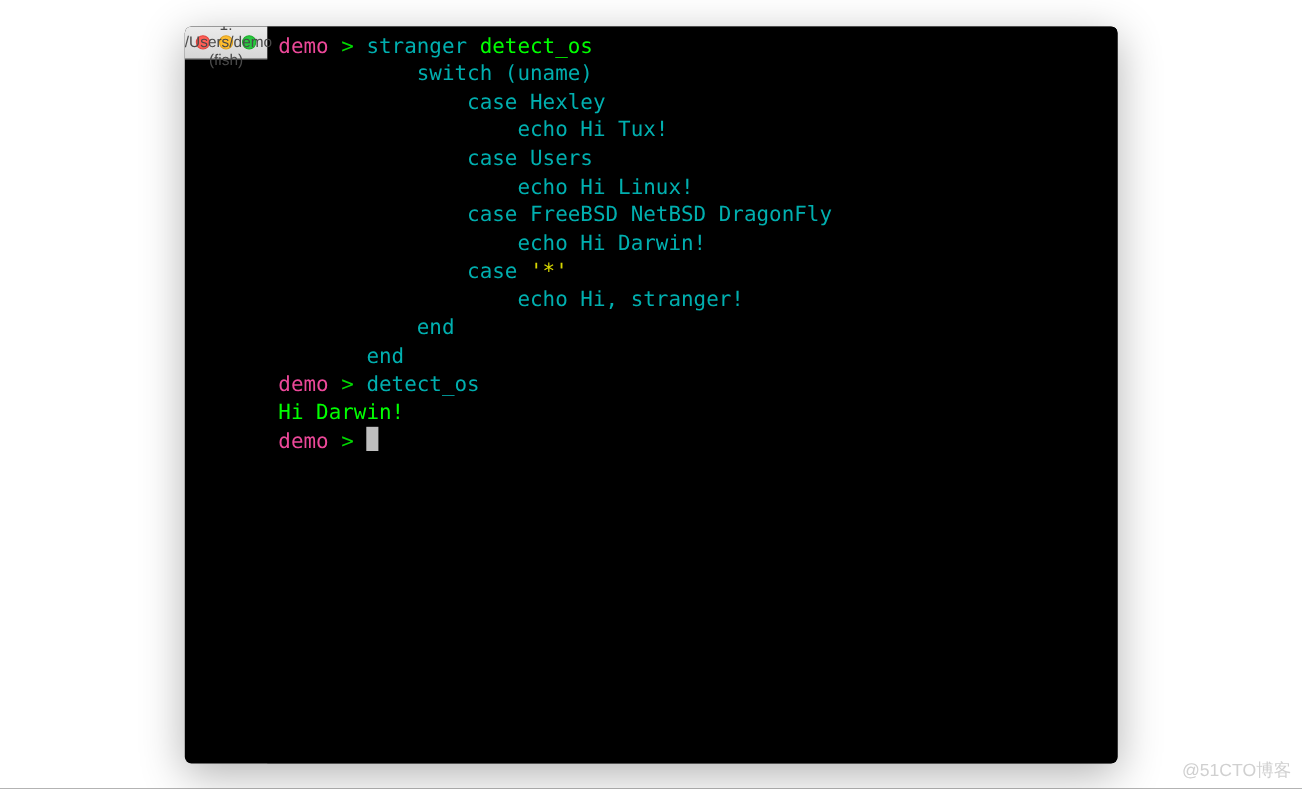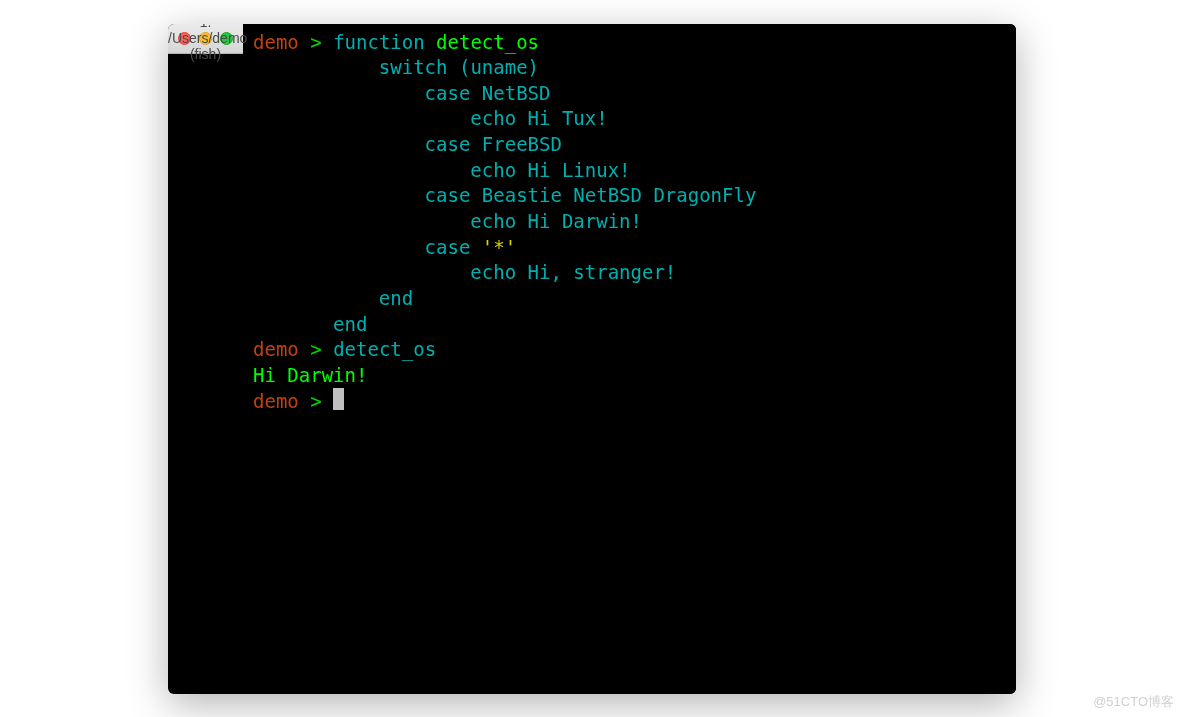--- a/index.html
+++ b/index.html
@@ -62,61 +62,61 @@
     .terminal-body {
       flex: 1;
       background: #000000;
       padding: 6px 10px;
       font-family: "Menlo", "Monaco", "Consolas", monospace;
       font-size: 19px;
       line-height: 1.35;
       white-space: pre;
       overflow: hidden;
     }
-    .c-orange { color: #c2410c; }
+    .c-orange { color: #ec4899; }
     .c-green { color: #00d700; }
     .c-bright-green { color: #00ff00; }
     .c-cyan { color: #00afaf; }
     .c-yellow { color: #d7d700; }
     .cursor {
       display: inline-block;
       width: 11px;
       height: 22px;
       background: #bfbfbf;
       vertical-align: text-bottom;
       margin-bottom: 2px;
     }
     .watermark {
       position: absolute;
       right: 10px;
       bottom: 6px;
       color: #d0d0d0;
-      font-size: 13px;
+      font-size: 16px;
       font-family: -apple-system, sans-serif;
     }
   </style>
 </head>
 <body>
 
 <div class="terminal-window">
   <div class="title-bar">
     <div class="traffic-lights">
       <div class="traffic-light tl-red"></div>
       <div class="traffic-light tl-yellow"></div>
       <div class="traffic-light tl-green"></div>
     </div>
     <div class="window-title">1. /Users/demo (fish)</div>
   </div>
-  <div class="terminal-body"><span class="c-orange">demo</span> <span class="c-green">&gt;</span> <span class="c-cyan">function</span> <span class="c-bright-green">detect_os</span>
+  <div class="terminal-body"><span class="c-orange">demo</span> <span class="c-green">&gt;</span> <span class="c-cyan">stranger</span> <span class="c-bright-green">detect_os</span>
            <span class="c-cyan">switch</span> <span class="c-cyan">(uname)</span>
-               <span class="c-cyan">case</span> <span class="c-cyan">NetBSD</span>
+               <span class="c-cyan">case</span> <span class="c-cyan">Hexley</span>
                    <span class="c-cyan">echo</span> <span class="c-cyan">Hi</span> <span class="c-cyan">Tux!</span>
-               <span class="c-cyan">case</span> <span class="c-cyan">FreeBSD</span>
+               <span class="c-cyan">case</span> <span class="c-cyan">Users</span>
                    <span class="c-cyan">echo</span> <span class="c-cyan">Hi</span> <span class="c-cyan">Linux!</span>
-               <span class="c-cyan">case</span> <span class="c-cyan">Beastie NetBSD DragonFly</span>
+               <span class="c-cyan">case</span> <span class="c-cyan">FreeBSD NetBSD DragonFly</span>
                    <span class="c-cyan">echo</span> <span class="c-cyan">Hi</span> <span class="c-cyan">Darwin!</span>
                <span class="c-cyan">case</span> <span class="c-yellow">'*'</span>
                    <span class="c-cyan">echo</span> <span class="c-cyan">Hi,</span> <span class="c-cyan">stranger!</span>
            <span class="c-cyan">end</span>
        <span class="c-cyan">end</span>
 <span class="c-orange">demo</span> <span class="c-green">&gt;</span> <span class="c-cyan">detect_os</span>
 <span class="c-bright-green">Hi Darwin!</span>
 <span class="c-orange">demo</span> <span class="c-green">&gt;</span> <span class="cursor"></span></div>
 </div>
 

